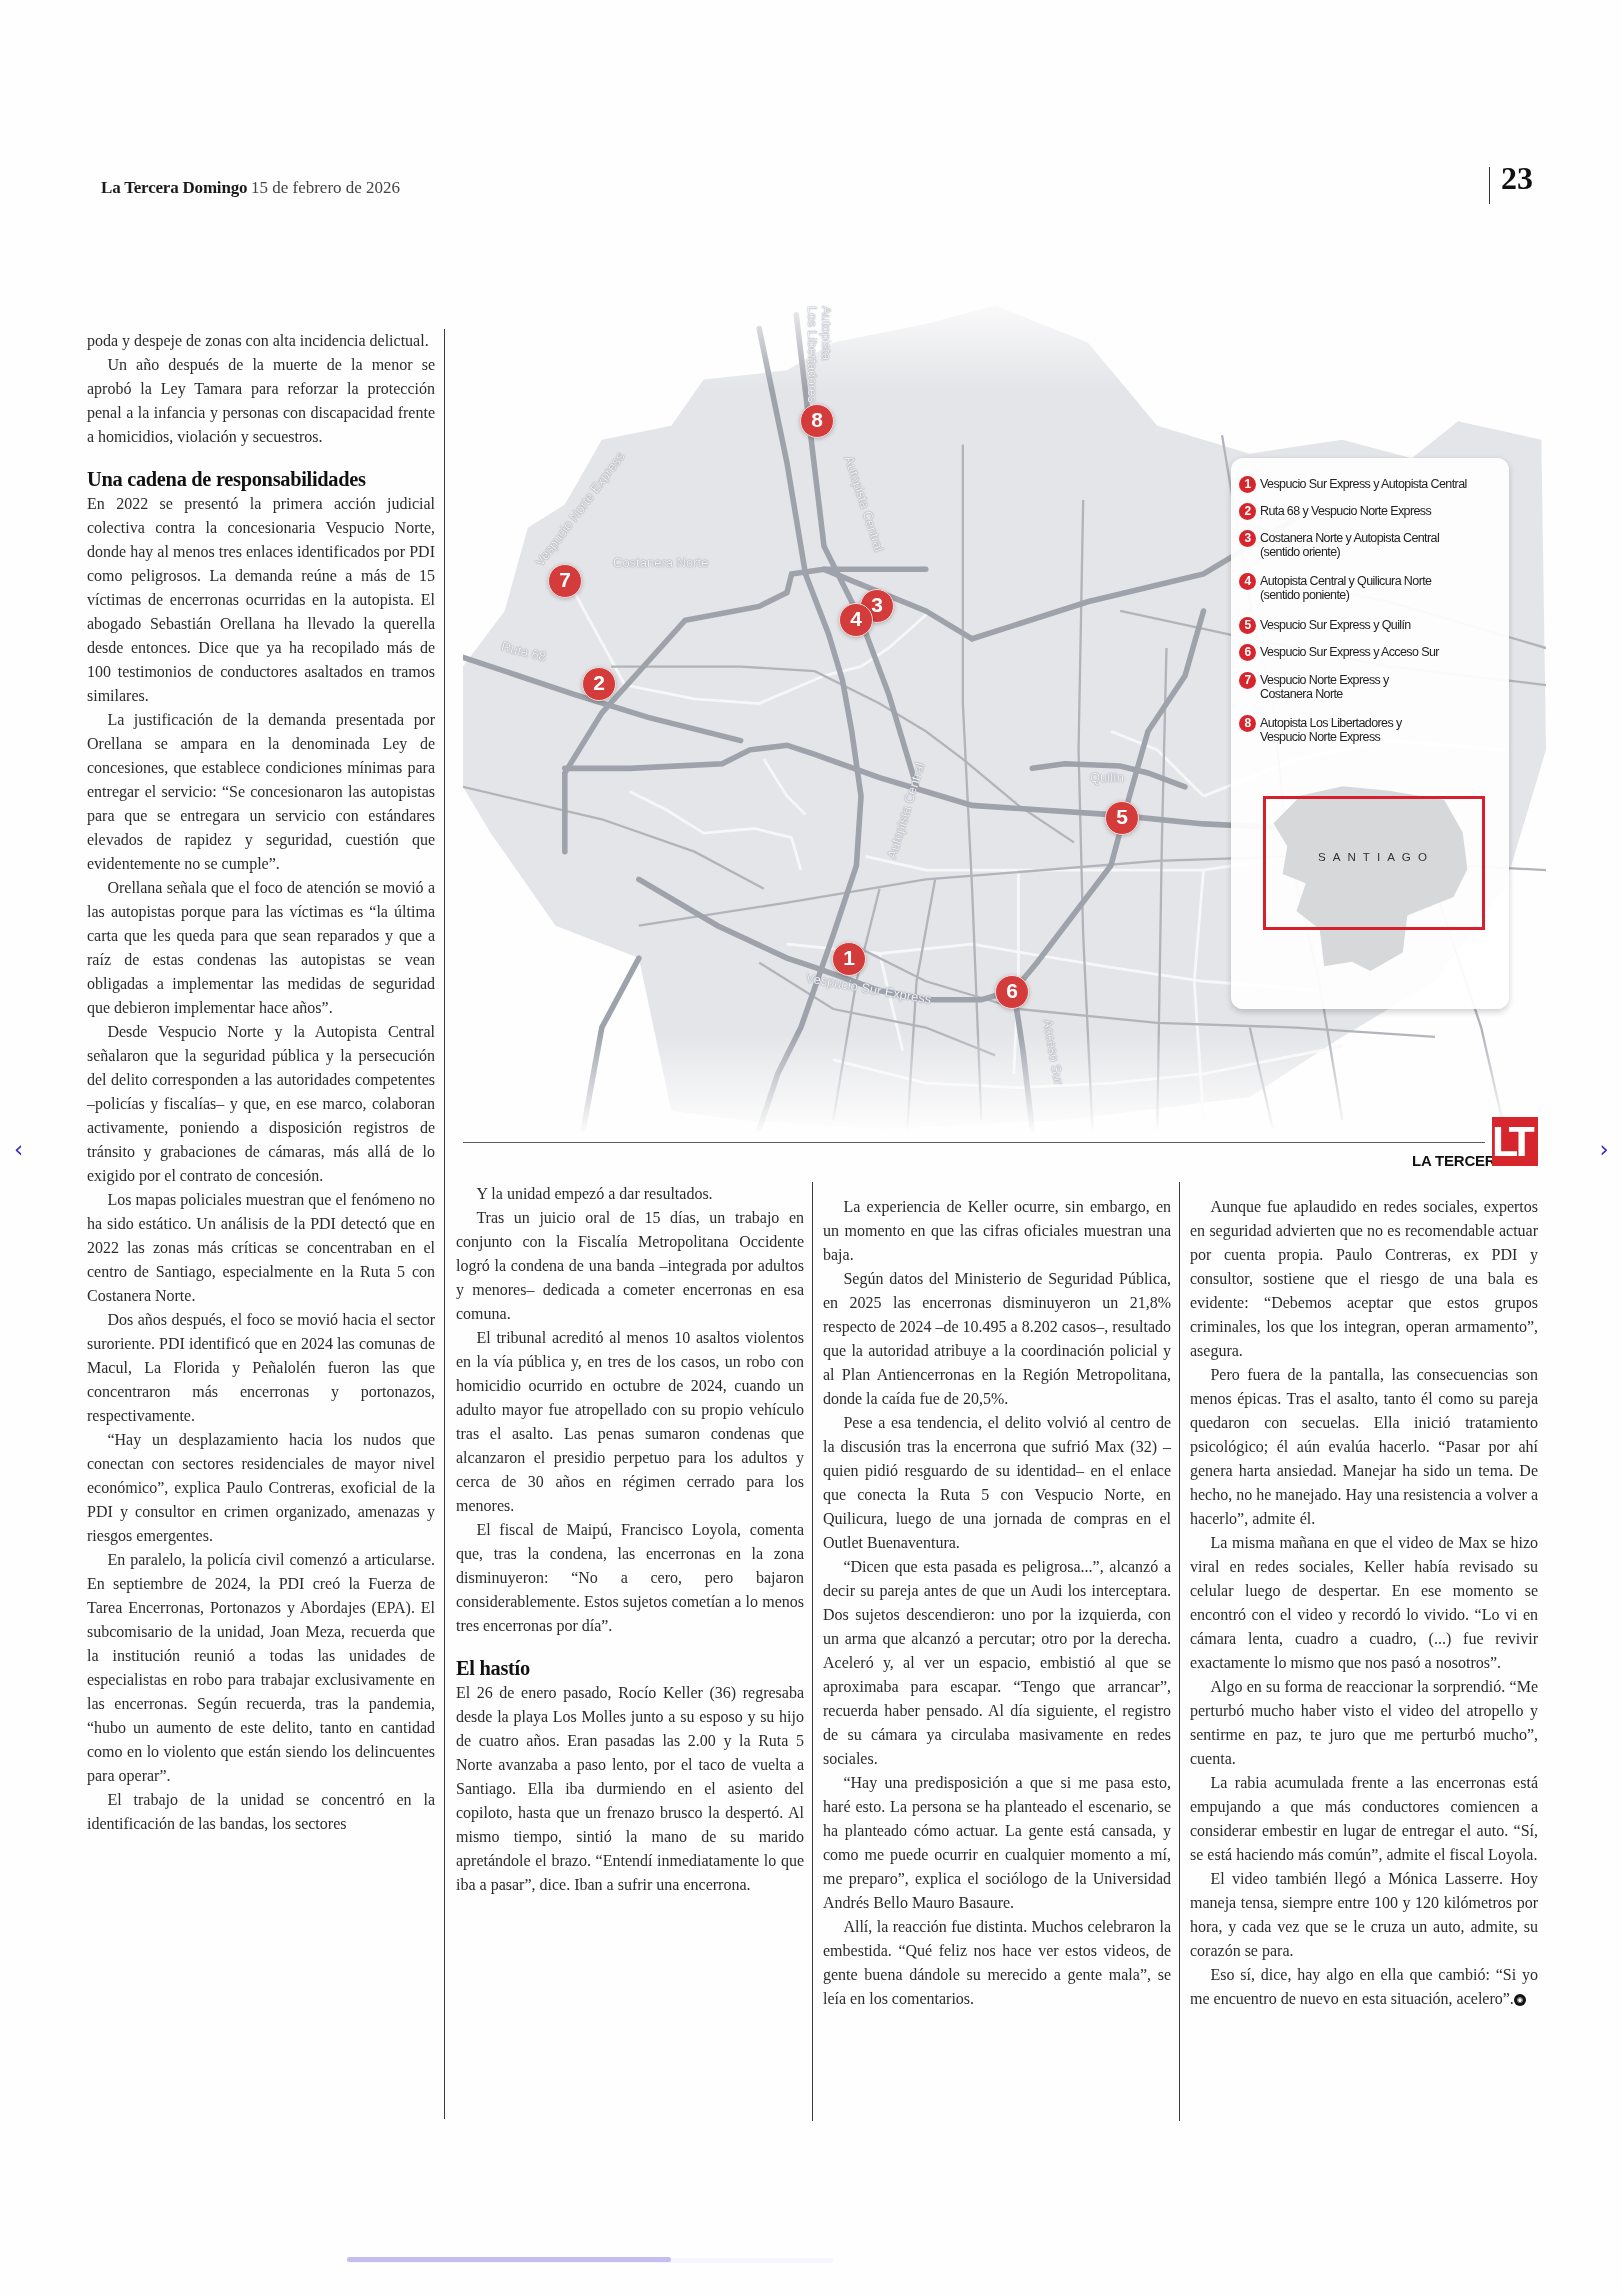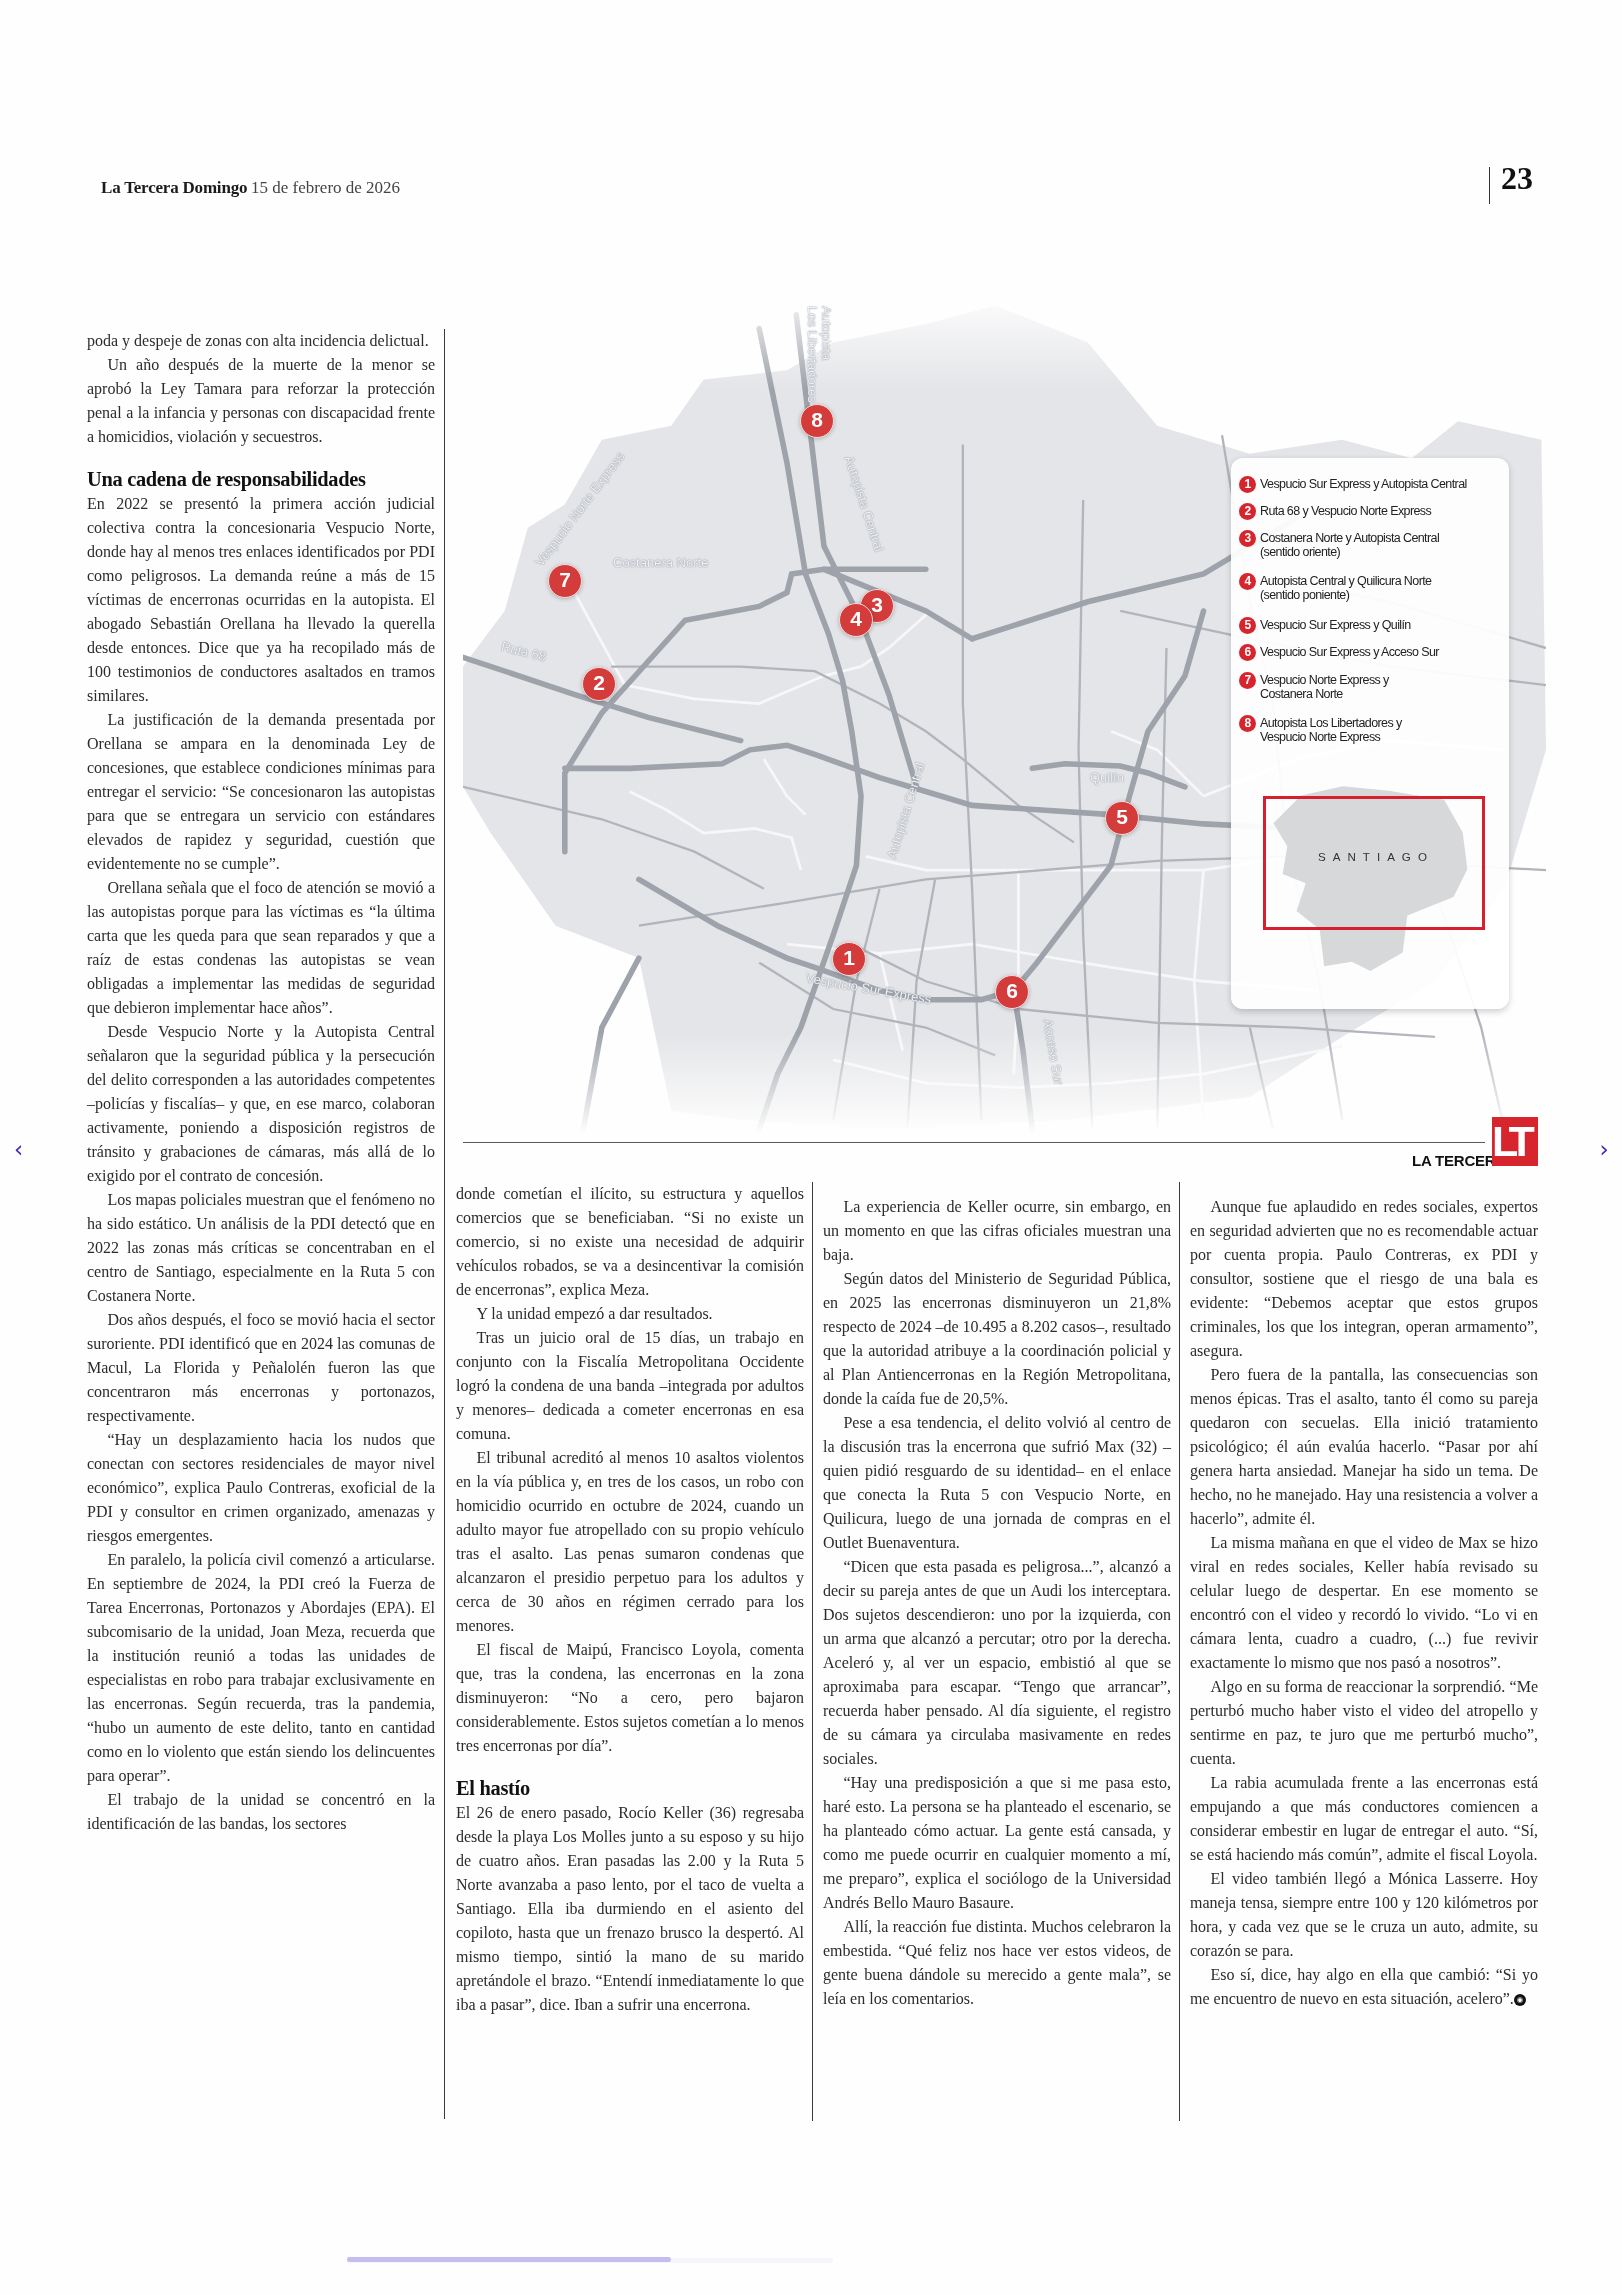--- a/index.html
+++ b/index.html
@@ -221,21 +221,20 @@
   </svg>
 </div>
 <div class="abs inset"></div>
 <div class="abs inset-label">SANTIAGO</div>
 
 <div class="abs maprule"></div>
 <div class="abs lt-text">LA TERCERA</div>
 <div class="abs lt-logo">LT</div>
 
 <div class="abs col c2">
-  <p class="noind">donde cometían el ilícito, su estructura y aquellos comercios que se beneficiaban. “Si no existe un comercio, si no existe una necesidad de adquirir vehículos robados, se va a desincentivar la comisión de encerronas”, explica Meza.</p>
   <p>Y la unidad empezó a dar resultados.</p>
   <p>Tras un juicio oral de 15 días, un trabajo en conjunto con la Fiscalía Metropolitana Occidente logró la condena de una banda –integrada por adultos y menores– dedicada a cometer encerronas en esa comuna.</p>
   <p>El tribunal acreditó al menos 10 asaltos violentos en la vía pública y, en tres de los casos, un robo con homicidio ocurrido en octubre de 2024, cuando un adulto mayor fue atropellado con su propio vehículo tras el asalto. Las penas sumaron condenas que alcanzaron el presidio perpetuo para los adultos y cerca de 30 años en régimen cerrado para los menores.</p>
   <p>El fiscal de Maipú, Francisco Loyola, comenta que, tras la condena, las encerronas en la zona disminuyeron: “No a cero, pero bajaron considerablemente. Estos sujetos cometían a lo menos tres encerronas por día”.</p>
   <h3>El hastío</h3>
   <p class="noind">El 26 de enero pasado, Rocío Keller (36) regresaba desde la playa Los Molles junto a su esposo y su hijo de cuatro años. Eran pasadas las 2.00 y la Ruta 5 Norte avanzaba a paso lento, por el taco de vuelta a Santiago. Ella iba durmiendo en el asiento del copiloto, hasta que un frenazo brusco la despertó. Al mismo tiempo, sintió la mano de su marido apretándole el brazo. “Entendí inmediatamente lo que iba a pasar”, dice. Iban a sufrir una encerrona.</p>
 </div>
 
 <div class="abs col c3">
   <p>La experiencia de Keller ocurre, sin embargo, en un momento en que las cifras oficiales muestran una baja.</p>

